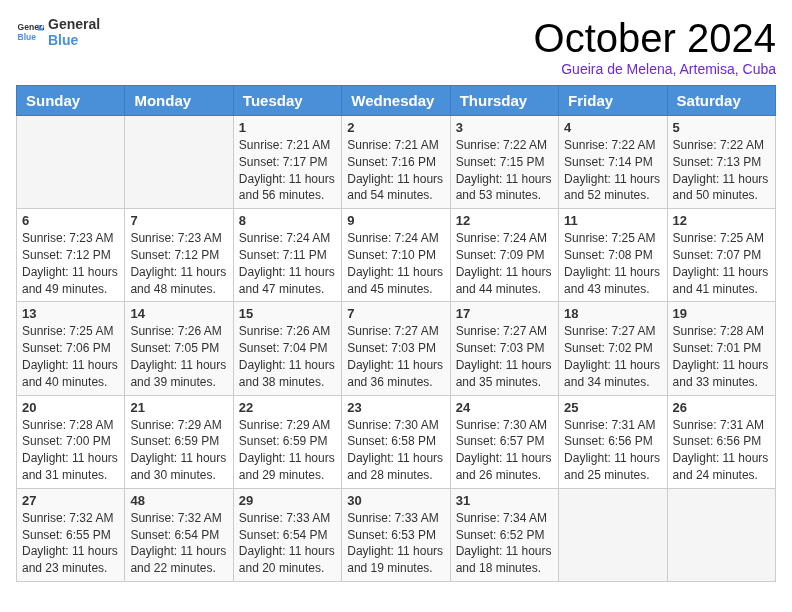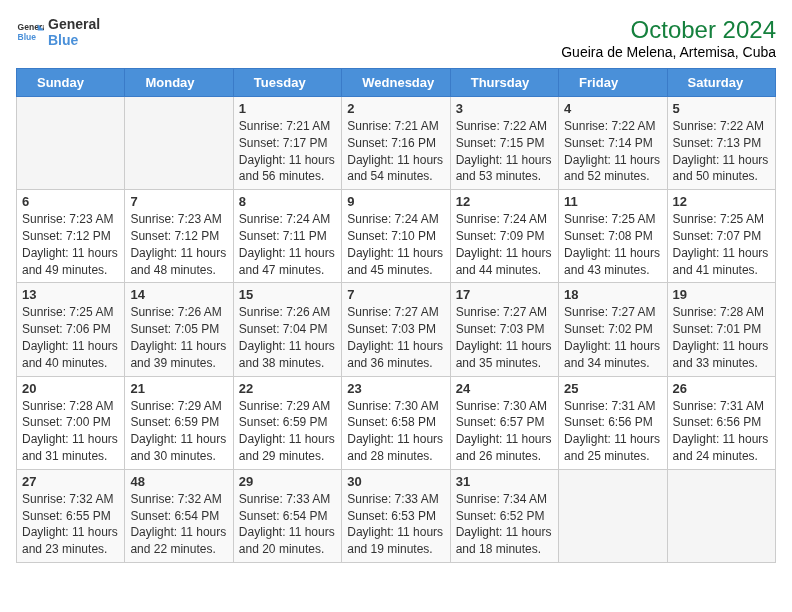--- a/index.html
+++ b/index.html
@@ -22,39 +22,39 @@
       gap: 4px;
     }
     .logo-icon {
       width: 28px;
       height: 28px;
     }
     .title-block {
       text-align: right;
     }
     .month-title {
-      font-size: 24px;
+      font-size: 40px;
       font-weight: normal;
-      color: #15803d;
+      color: #000000;
     }
     .subtitle {
       font-size: 14px;
-      color: #000000;
+      color: #6d28d9;
     }
     table {
       width: 100%;
       border-collapse: collapse;
       table-layout: fixed;
     }
     thead th {
       background-color: #4a90d9;
       color: #fff;
-      font-size: 13px;
+      font-size: 15px;
       font-weight: bold;
-      padding: 6px 20px;
+      padding: 6px 9px;
       text-align: left;
       border: 1px solid #3a7bc8;
     }
     tbody td {
       border: 1px solid #ccc;
       vertical-align: top;
       padding: 4px 5px;
       font-size: 10.5px;
       color: #333;
       height: 80px;

